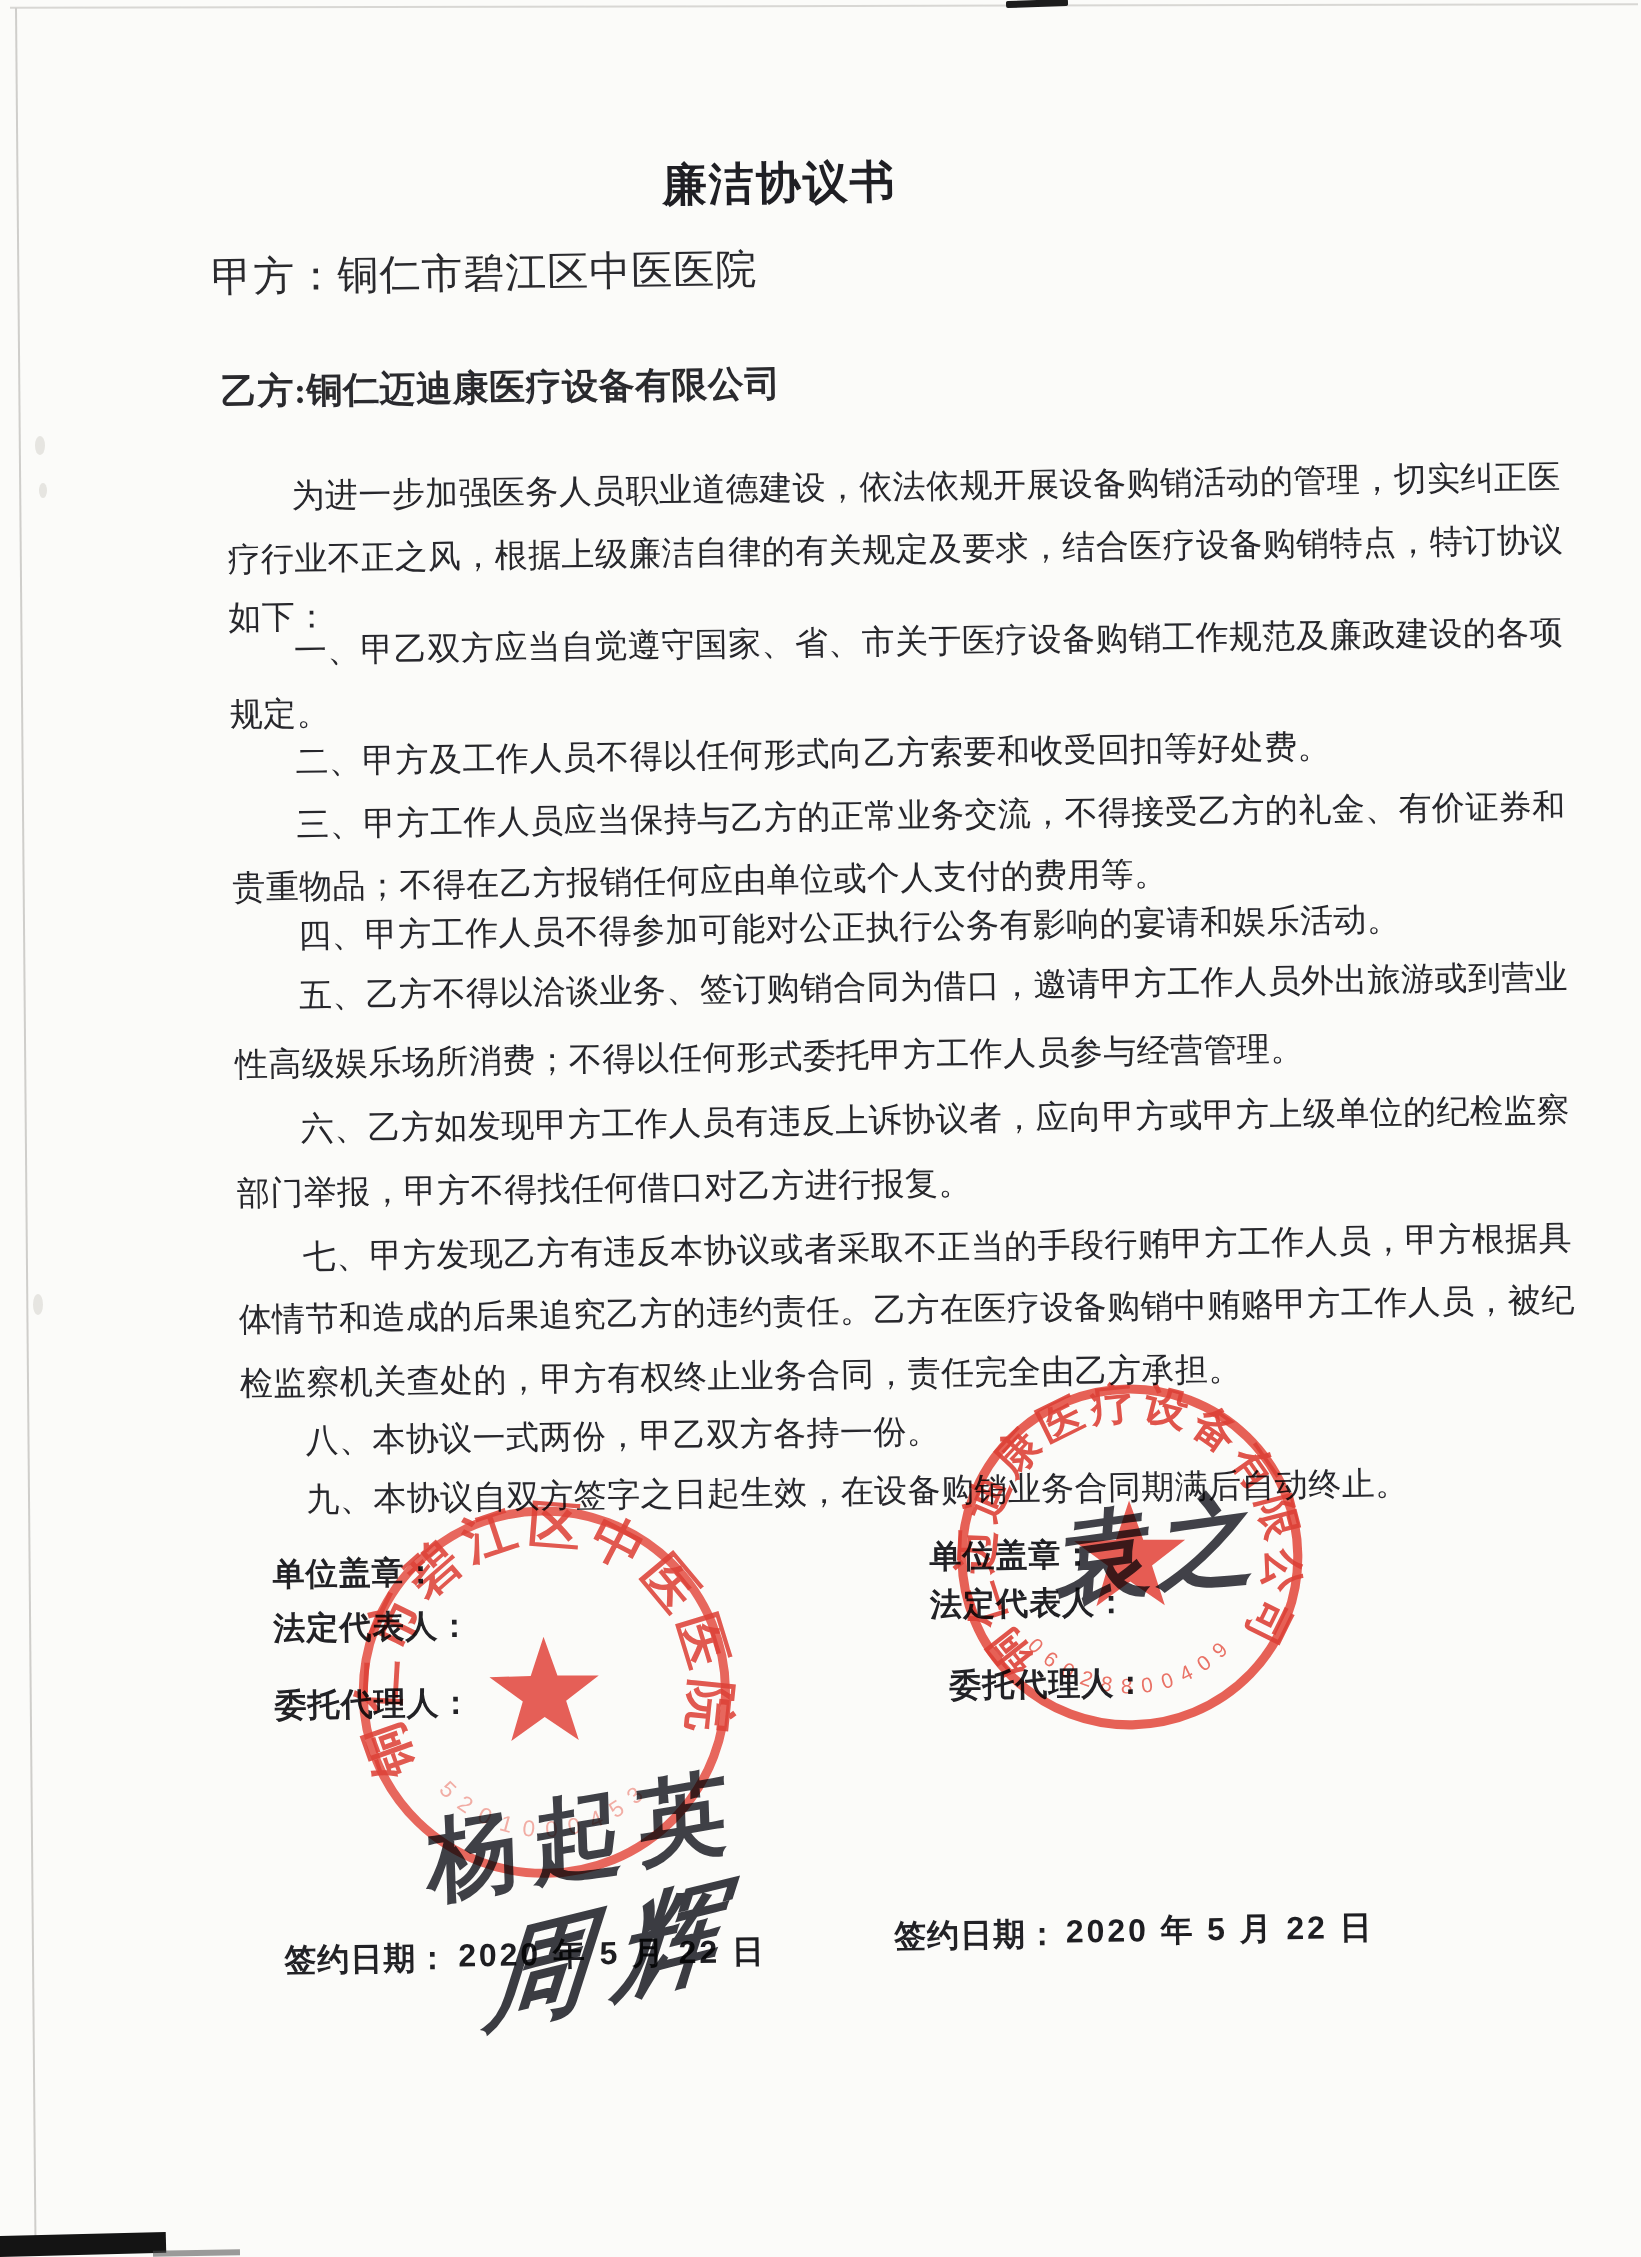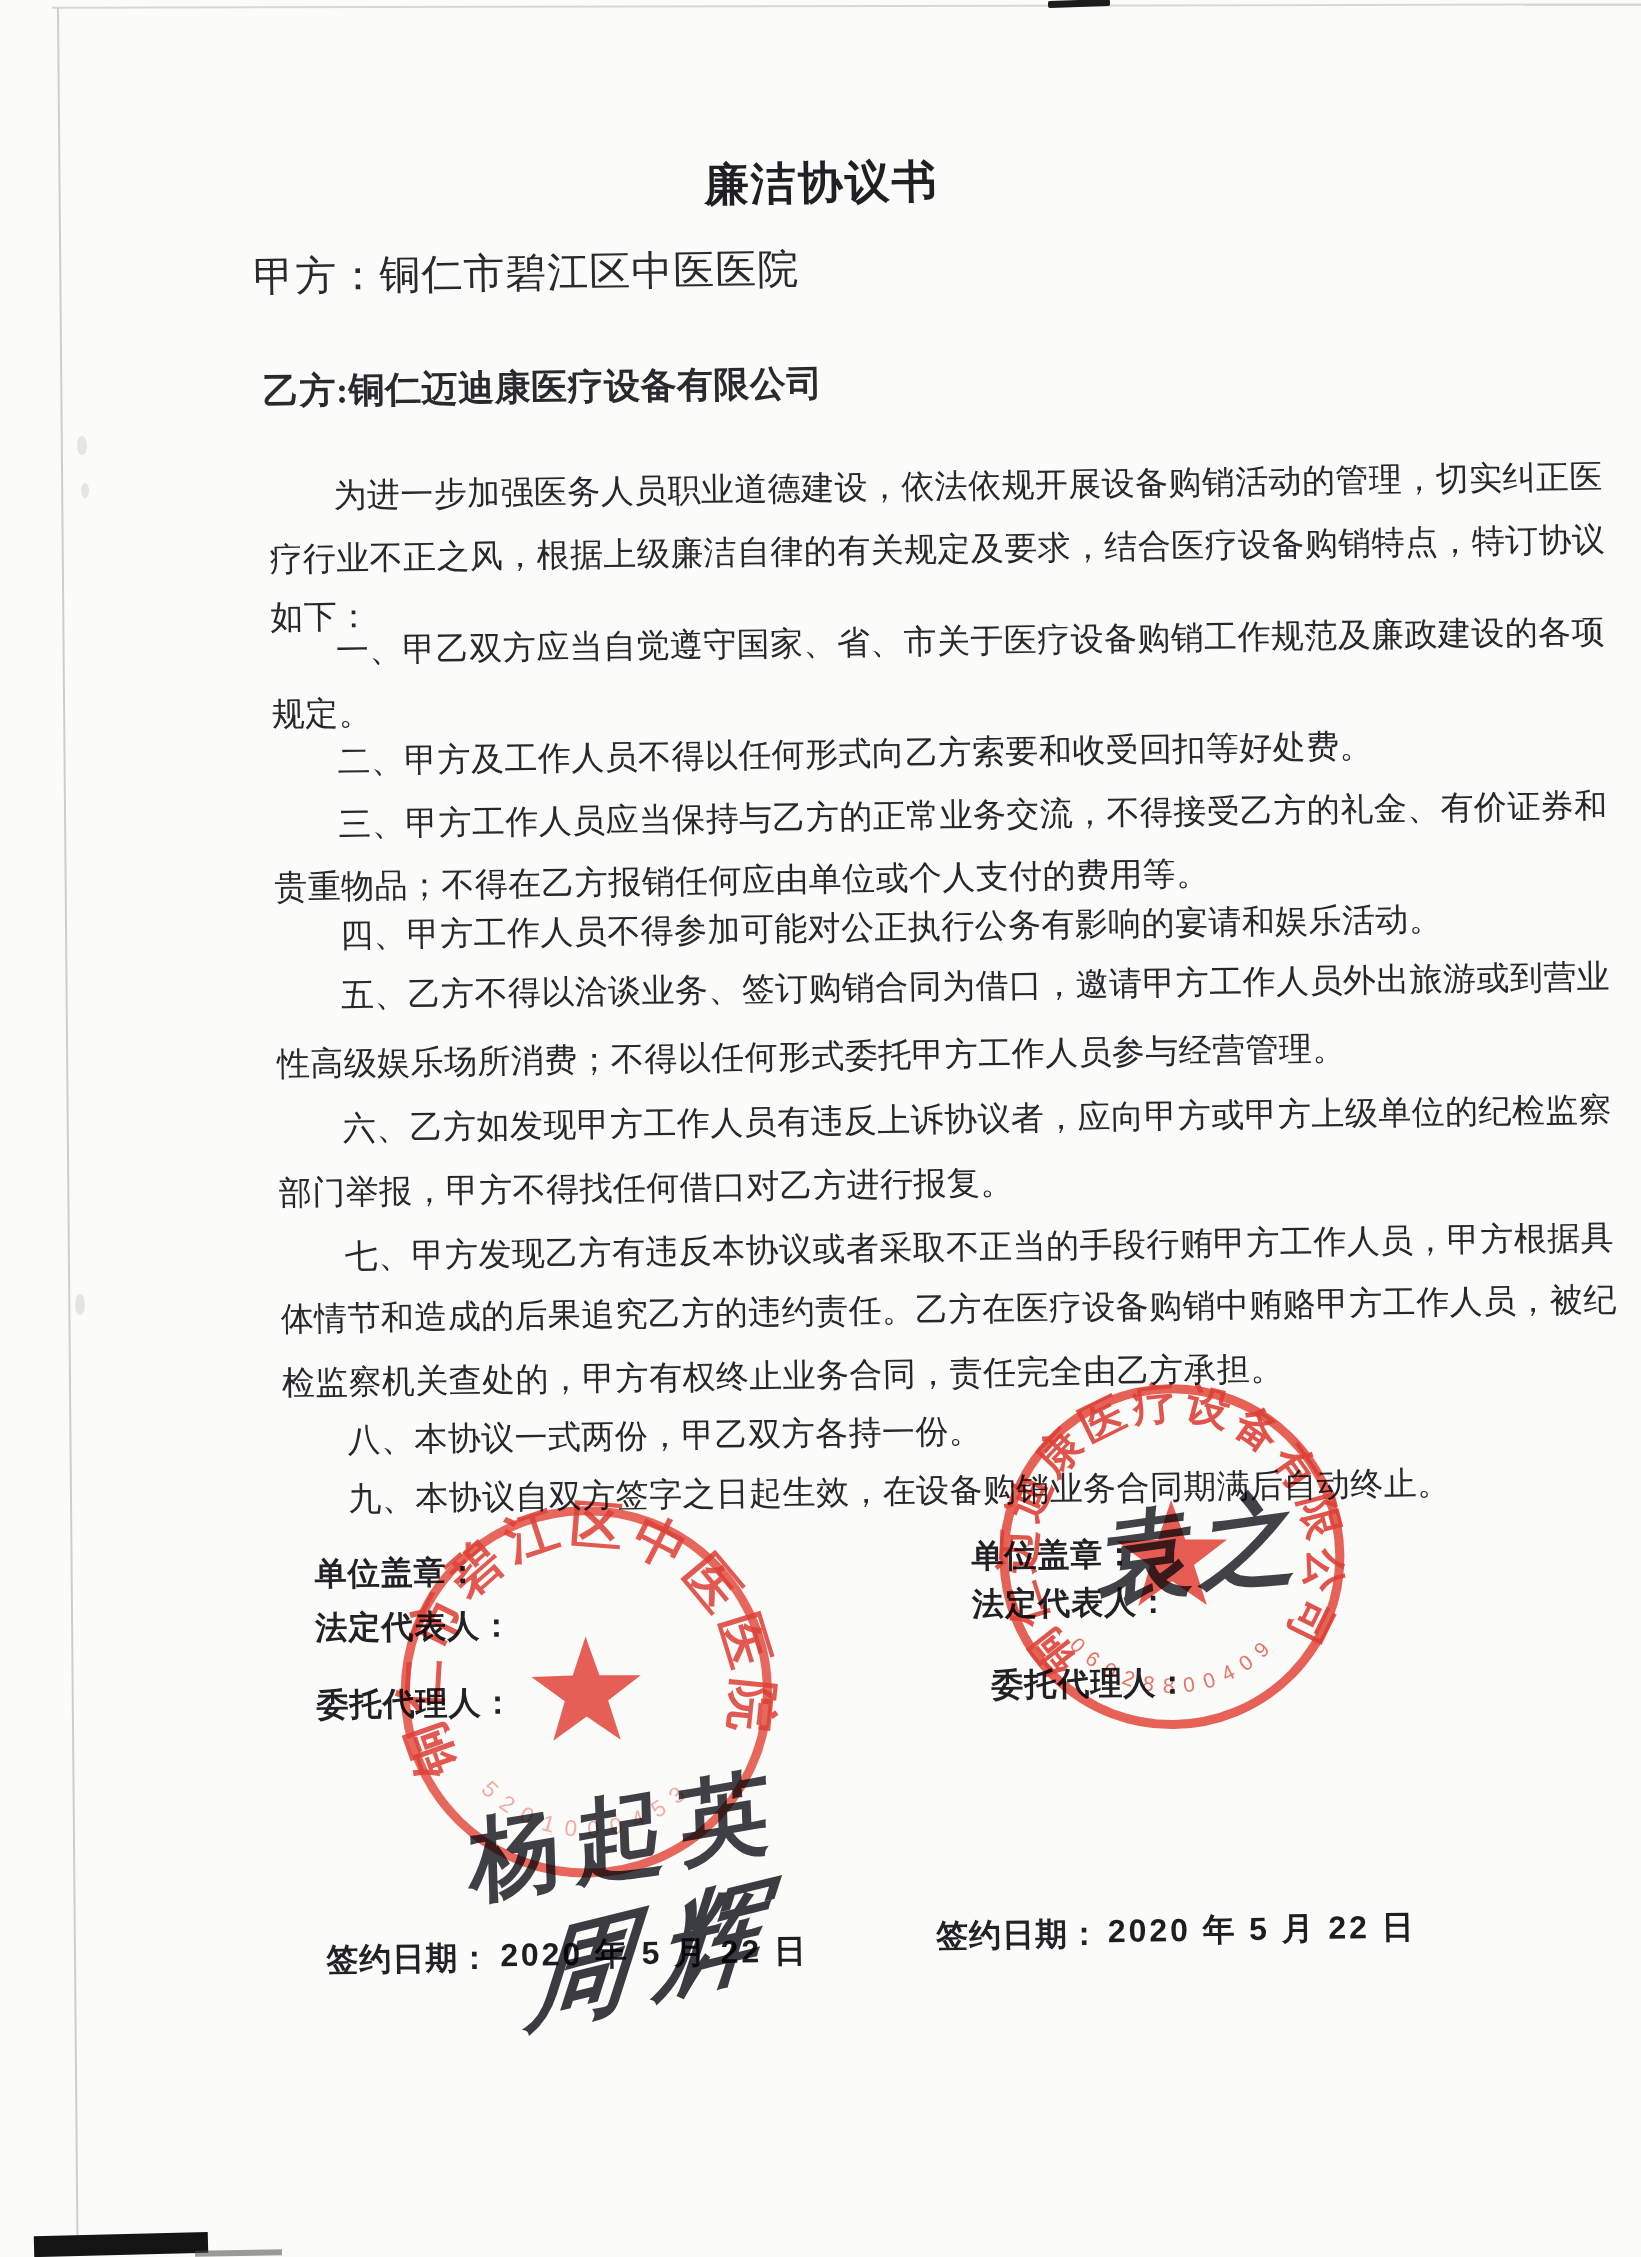--- a/index.html
+++ b/index.html
@@ -1,21 +1,21 @@
 <!DOCTYPE html>
 <html><head>
 <meta charset="utf-8">
 <style>
   html,body{margin:0;padding:0;}
   body{
     width:1641px;height:2257px;position:relative;overflow:hidden;
     background:#fbfbf9;
     font-family:"Liberation Serif","DejaVu Serif",serif;
   }
-  .scan{position:absolute;inset:0;margin-left:42px;}
+  .scan{position:absolute;inset:0;}
   
   .edge-top{position:absolute;left:9.7px;top:4.8px;width:1628px;height:1.9px;background:#d8d7d4;transform:rotate(-0.12deg);}
   .edge-left{position:absolute;left:14.5px;top:7.7px;width:1.9px;height:2235px;background:#cfcecb;transform:rotate(-0.5deg);transform-origin:top center;}
   .blot-top{position:absolute;left:1006px;top:0;width:62px;height:6.8px;background:#1d1d1d;border-radius:1.9px;transform:rotate(-2deg);}
   .blot-bottom{position:absolute;left:-7.7px;top:2234px;width:174px;height:21px;background:#141414;transform:rotate(-1.4deg);}
   .blot-bottom2{position:absolute;left:153px;top:2250px;width:87px;height:5.8px;background:#4a4a4a;opacity:.55;transform:rotate(-1deg);}
   .smudge{position:absolute;background:#e6e5e1;border-radius:50%;}
 
   .page{position:absolute;inset:0;transform:rotate(-0.85deg);transform-origin:50% 50%;}
 

